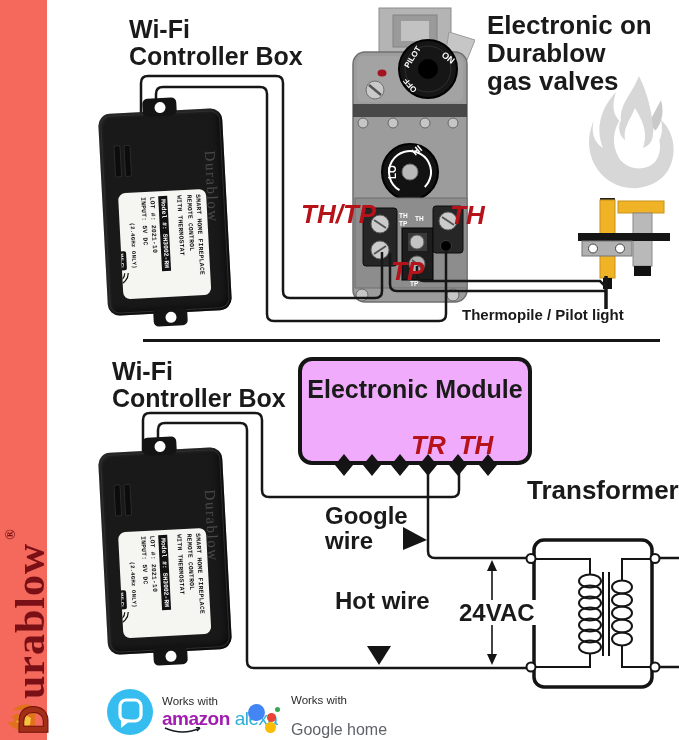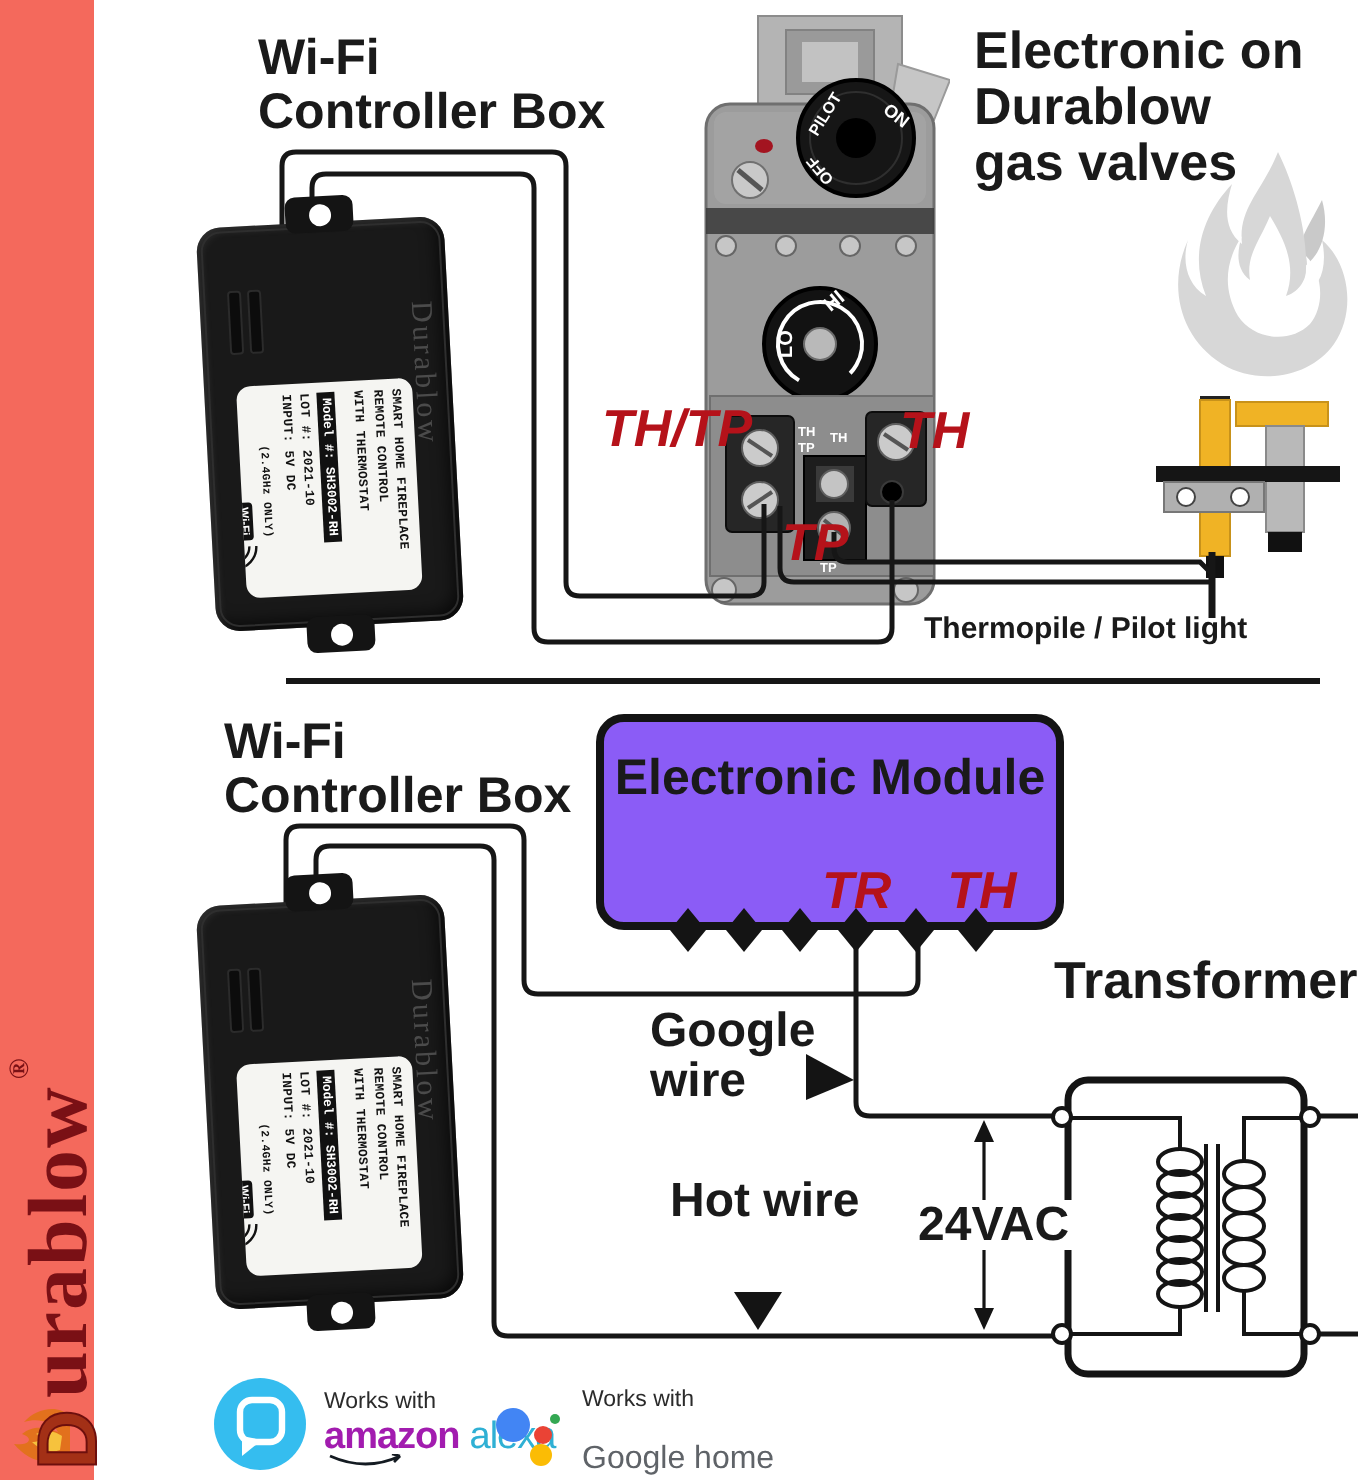--- a/index.html
+++ b/index.html
@@ -16,23 +16,23 @@
   
   .hlabel{position:absolute;font-weight:bold;line-height:1.08;z-index:5;}
   .h25{font-size:25px;}
   .h26{font-size:26px;}
   .redlbl{position:absolute;color:#b5121a;font-weight:bold;font-style:italic;font-size:26px;z-index:6;}
   .caption{position:absolute;font-weight:bold;font-size:15px;z-index:5;}
   .annot{position:absolute;font-weight:bold;font-size:24px;line-height:1.05;z-index:6;}
   .vac{background:#fff;padding:0 3px;}
   
   .module{position:absolute;left:298px;top:357px;width:234px;height:108px;box-sizing:border-box;
-          border:4px solid #141414;border-radius:14px;background:#8b5cf6;z-index:1;}
+          border:4px solid #141414;border-radius:14px;background:#f0abfc;z-index:1;}
   .module-title{margin-top:14px;text-align:center;font-weight:bold;font-size:25px;}
-  .trth{position:absolute;left:411px;top:430px;display:flex;gap:28px;z-index:6;
+  .trth{position:absolute;left:411px;top:430px;display:flex;gap:13px;z-index:6;
         color:#b5121a;font-weight:bold;font-style:italic;font-size:26px;}
   
   .divider{position:absolute;left:143px;top:339px;width:517px;height:3px;background:#161616;z-index:2;}
   
   .cbox{position:absolute;width:124px;height:202px;background:#191919;border-radius:12px;z-index:3;
         transform:rotate(-3deg);box-shadow:inset 2px 2px 5px rgba(255,255,255,.10),inset -4px -4px 8px rgba(0,0,0,.65);}
   .cbox .edge{position:absolute;inset:2px;border:1px solid #2e2e2e;border-radius:10px;}
   .ear{position:absolute;width:34px;height:18px;background:#141414;left:50%;margin-left:-17px;border-radius:5px;}
   .ear.top{top:-13px;} .ear.bot{bottom:-13px;}
   .ear::after{content:'';position:absolute;width:11px;height:11px;background:#fff;border-radius:50%;left:11.5px;top:3.5px;}

